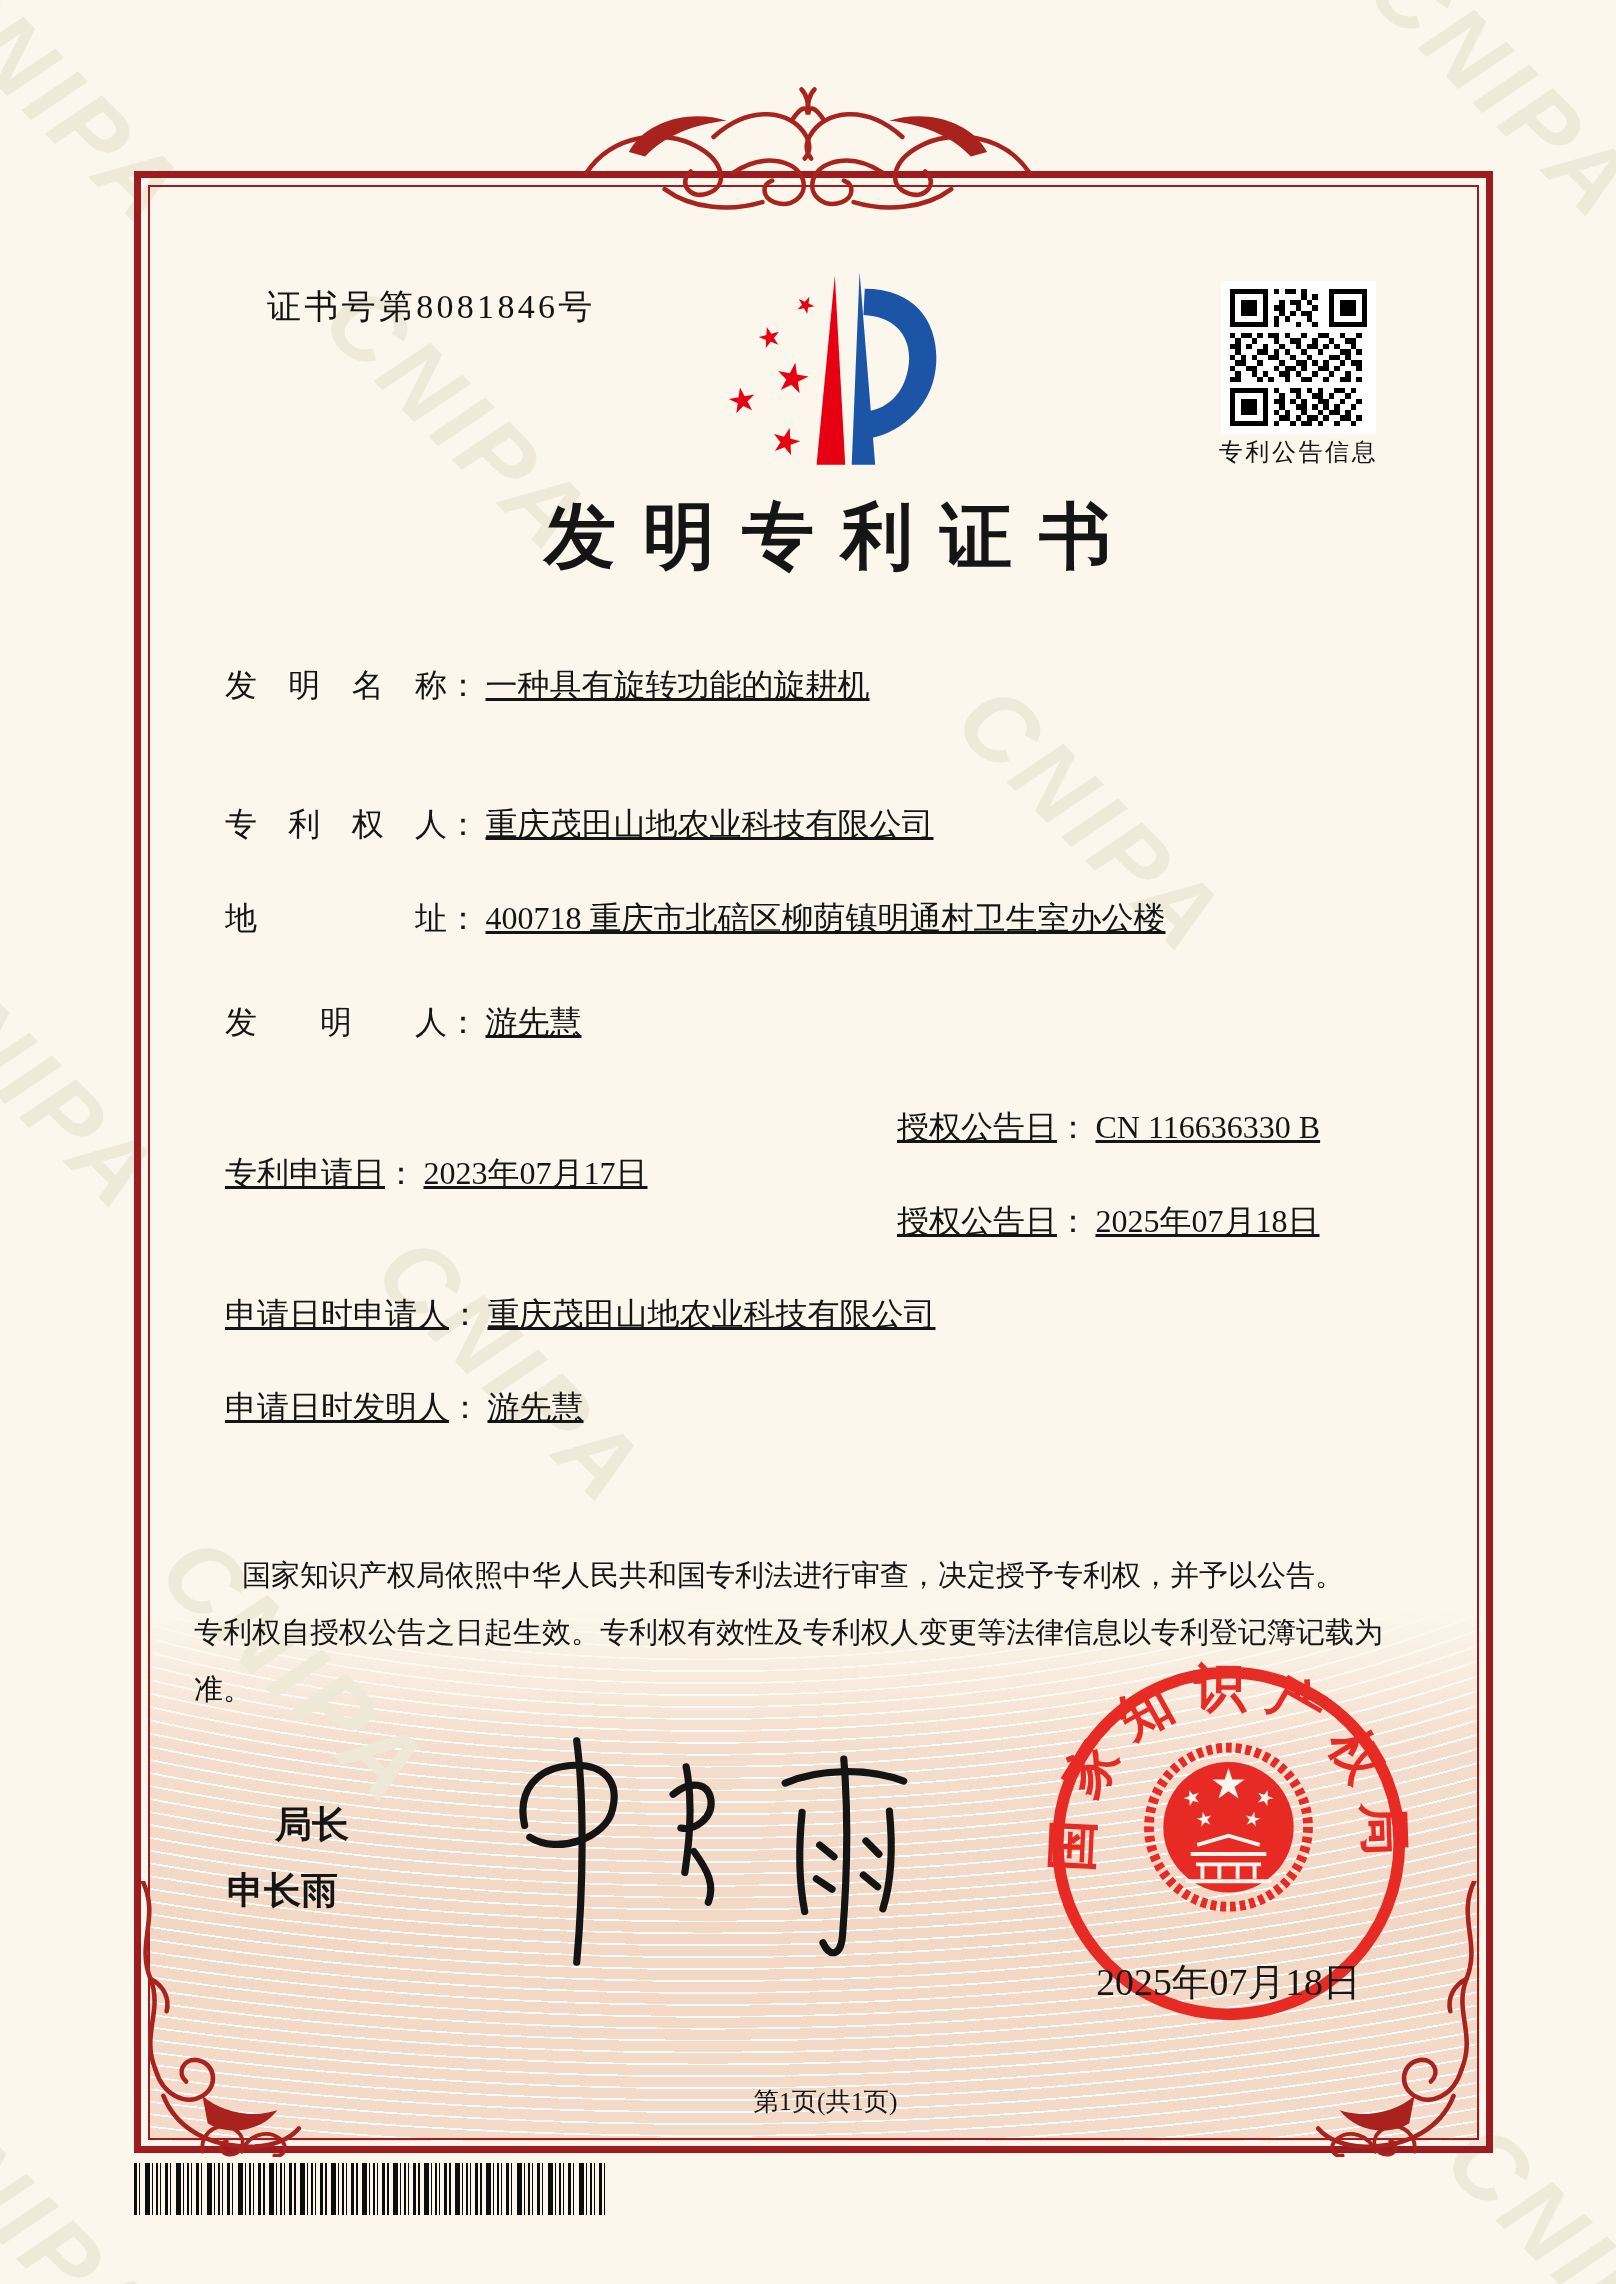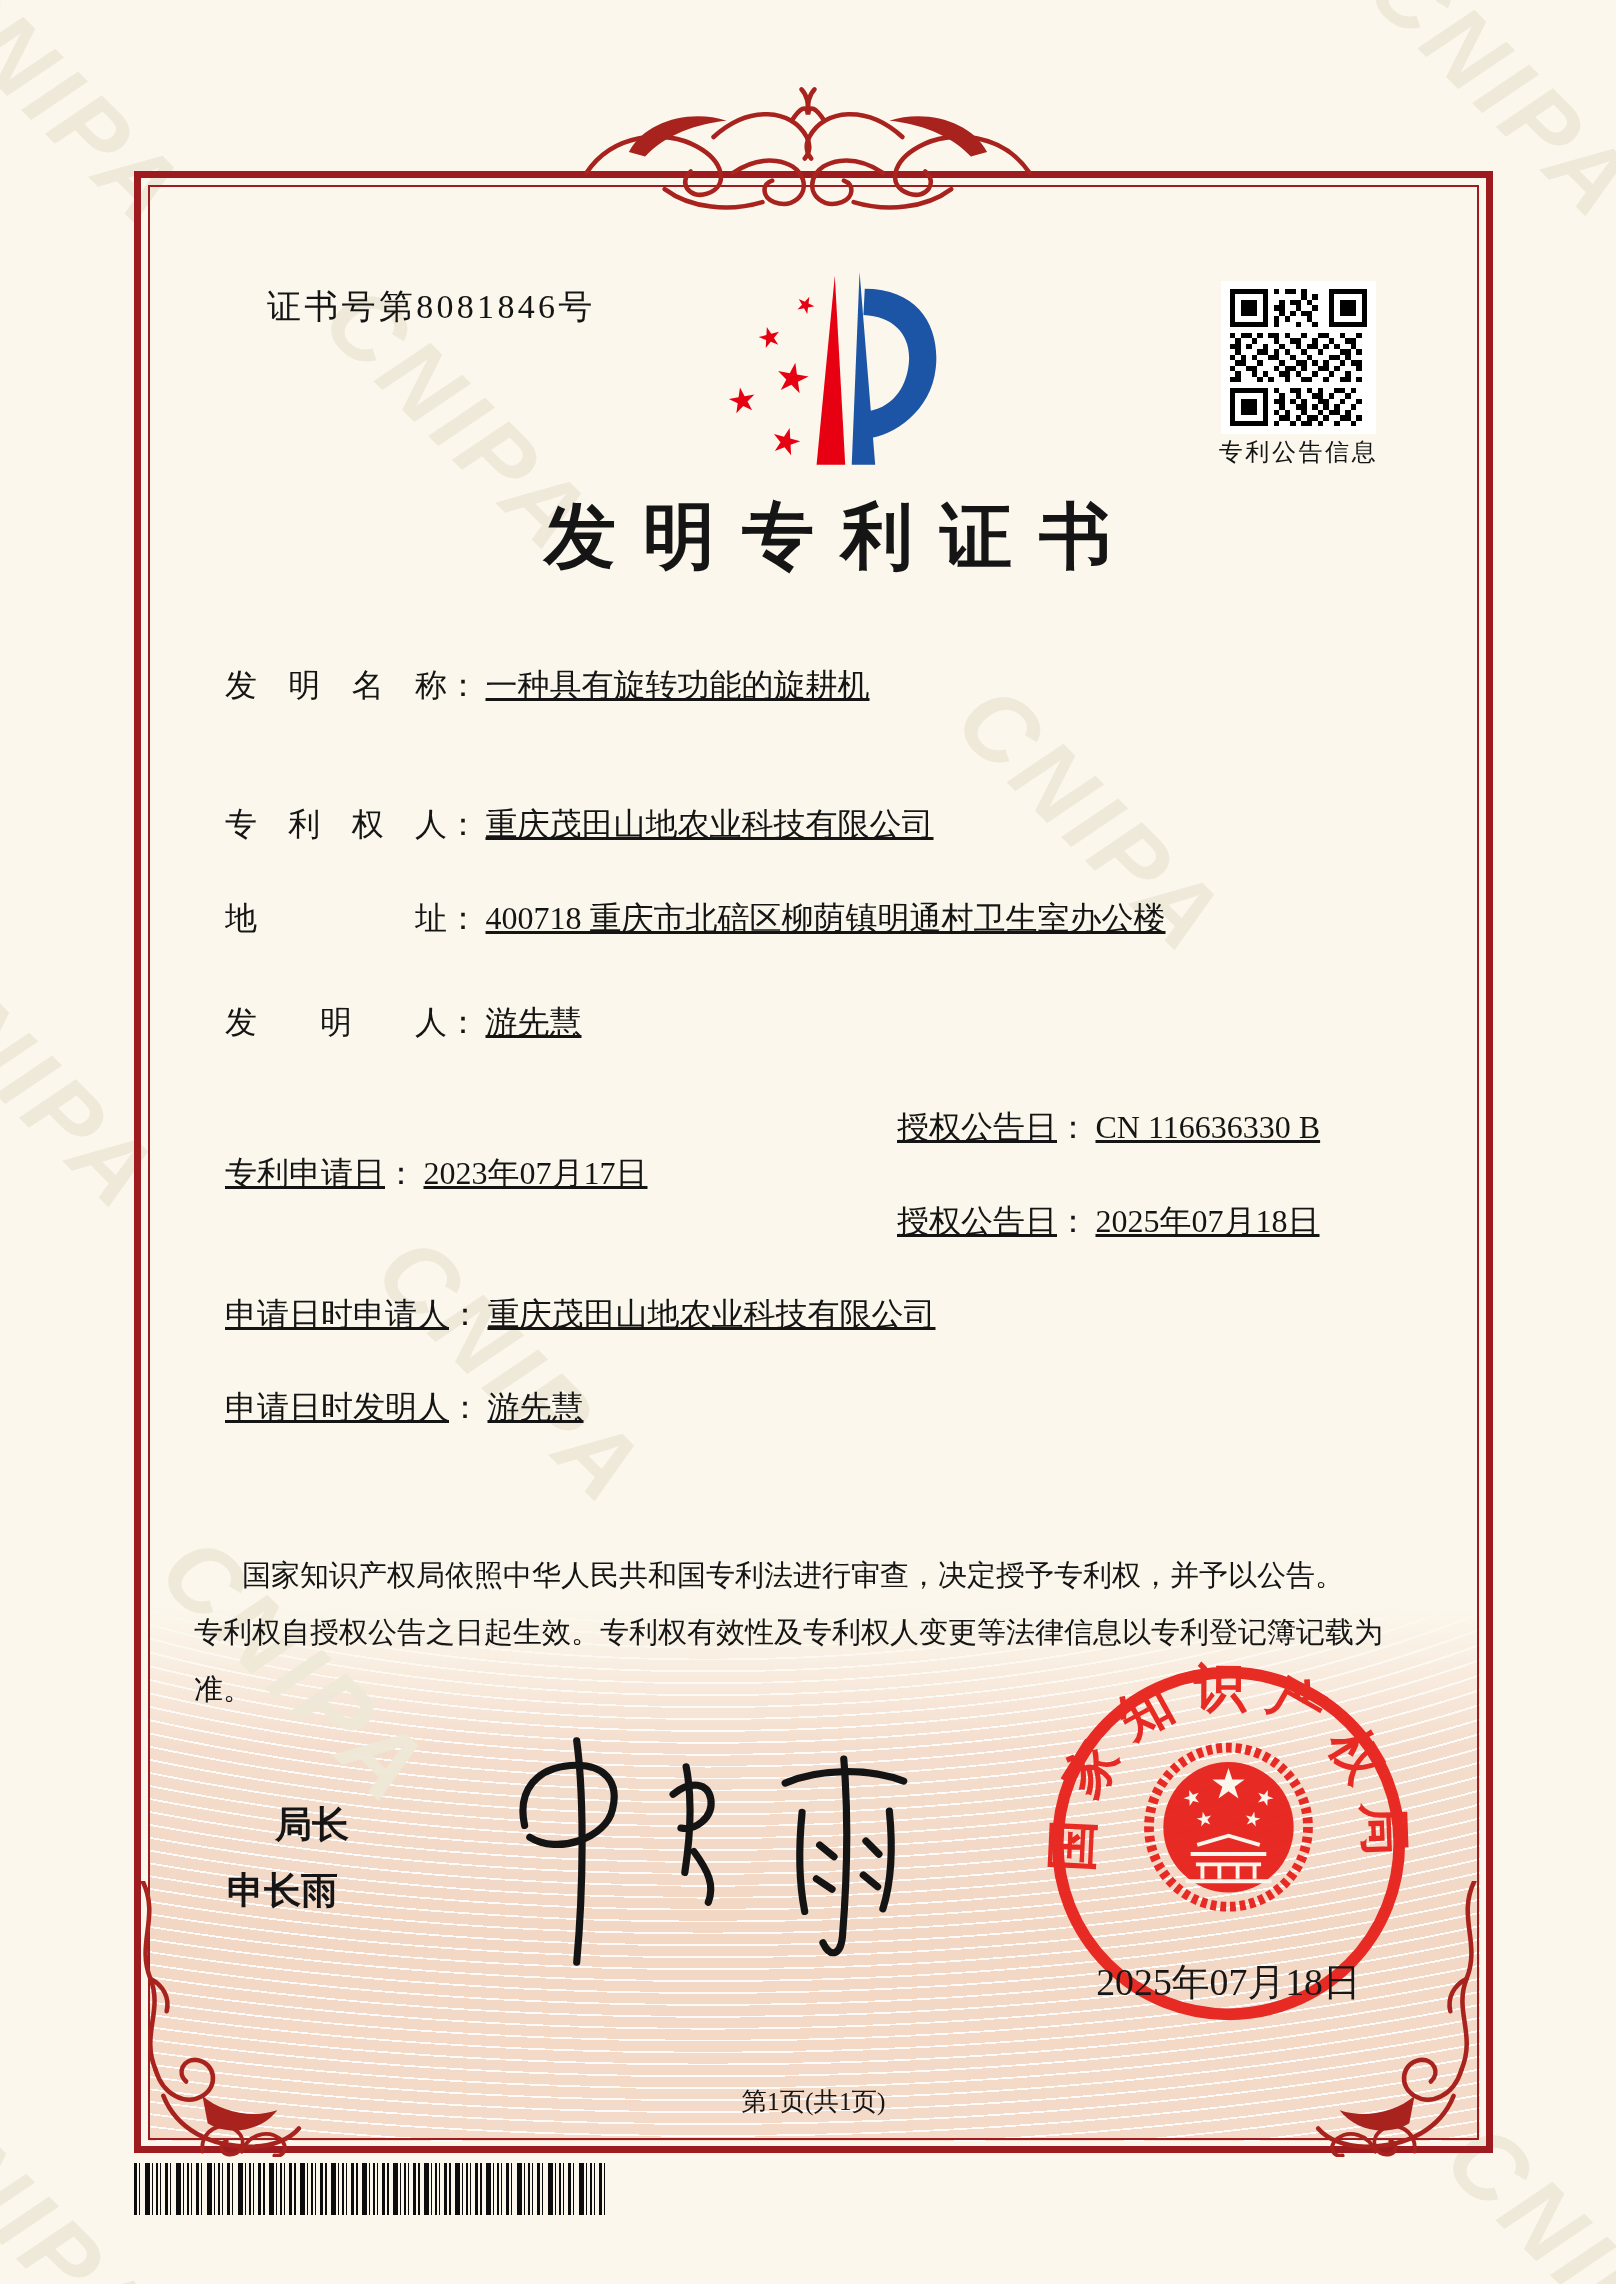--- a/index.html
+++ b/index.html
@@ -42,21 +42,21 @@
   .legal .l1{text-indent:48px;}
   
   .director-title,.director-name{position:absolute;left:227px;
       font-family:"Liberation Sans","DejaVu Sans",sans-serif;font-weight:bold;font-size:37px;}
   .director-title{top:1800px;margin-left:48px;}
   .director-name{top:1866px;}
   .sig{position:absolute;left:479px;top:1721px;}
   
   .seal{position:absolute;left:1046px;top:1661px;opacity:.97;}
   
-  .page-footer{position:absolute;left:134px;top:2085px;width:1359px;text-align:center;font-size:25.4px;}
+  .page-footer{position:absolute;left:134px;top:2085px;width:1359px;text-align:center;font-size:25.4px;padding-left:12px;}
   .barcode{position:absolute;left:134px;top:2163px;width:475px;height:52px;
       background:repeating-linear-gradient(90deg,
         #0c0c0c 0 3.3px,transparent 3.3px 5.2px,#0c0c0c 5.2px 6.5px,transparent 6.5px 11px,
         #0c0c0c 11px 15.6px,transparent 15.6px 17.6px,#0c0c0c 17.6px 19px,transparent 19px 22px,
         #0c0c0c 22px 24px,transparent 24px 26px,#0c0c0c 26px 27px,transparent 27px 31px);}
 </style>
 </head>
 <body>
 
 <div class="page">

